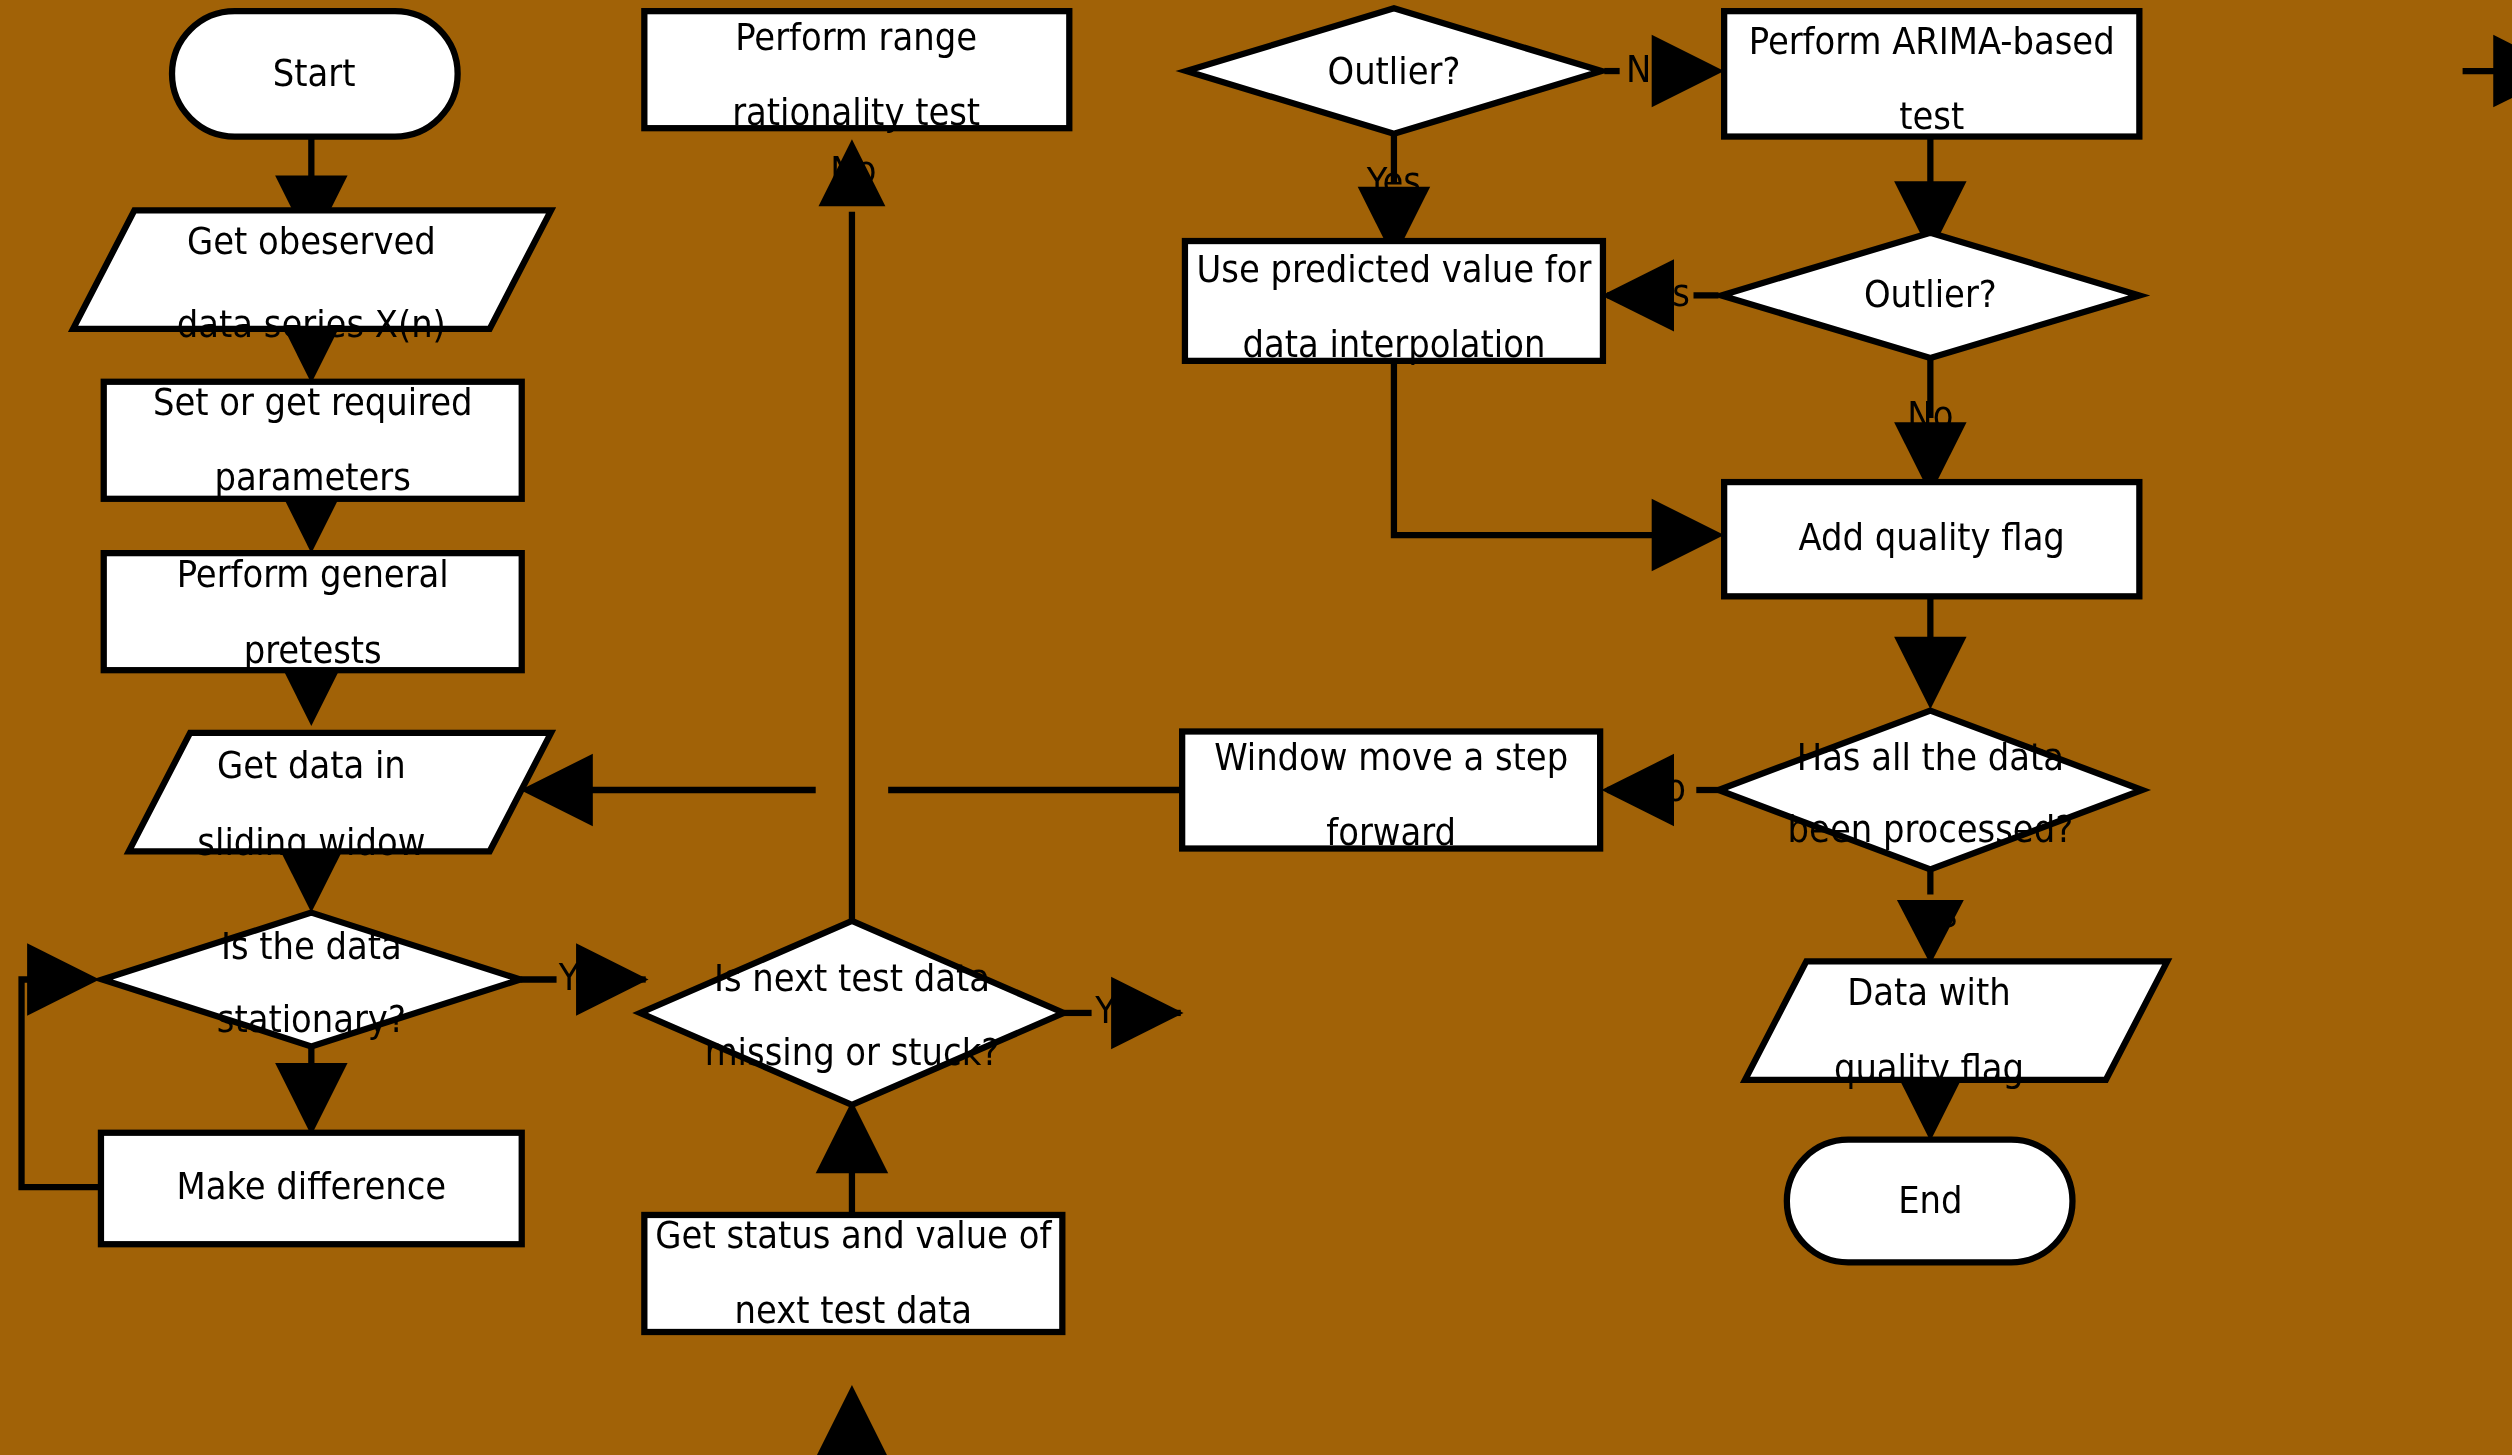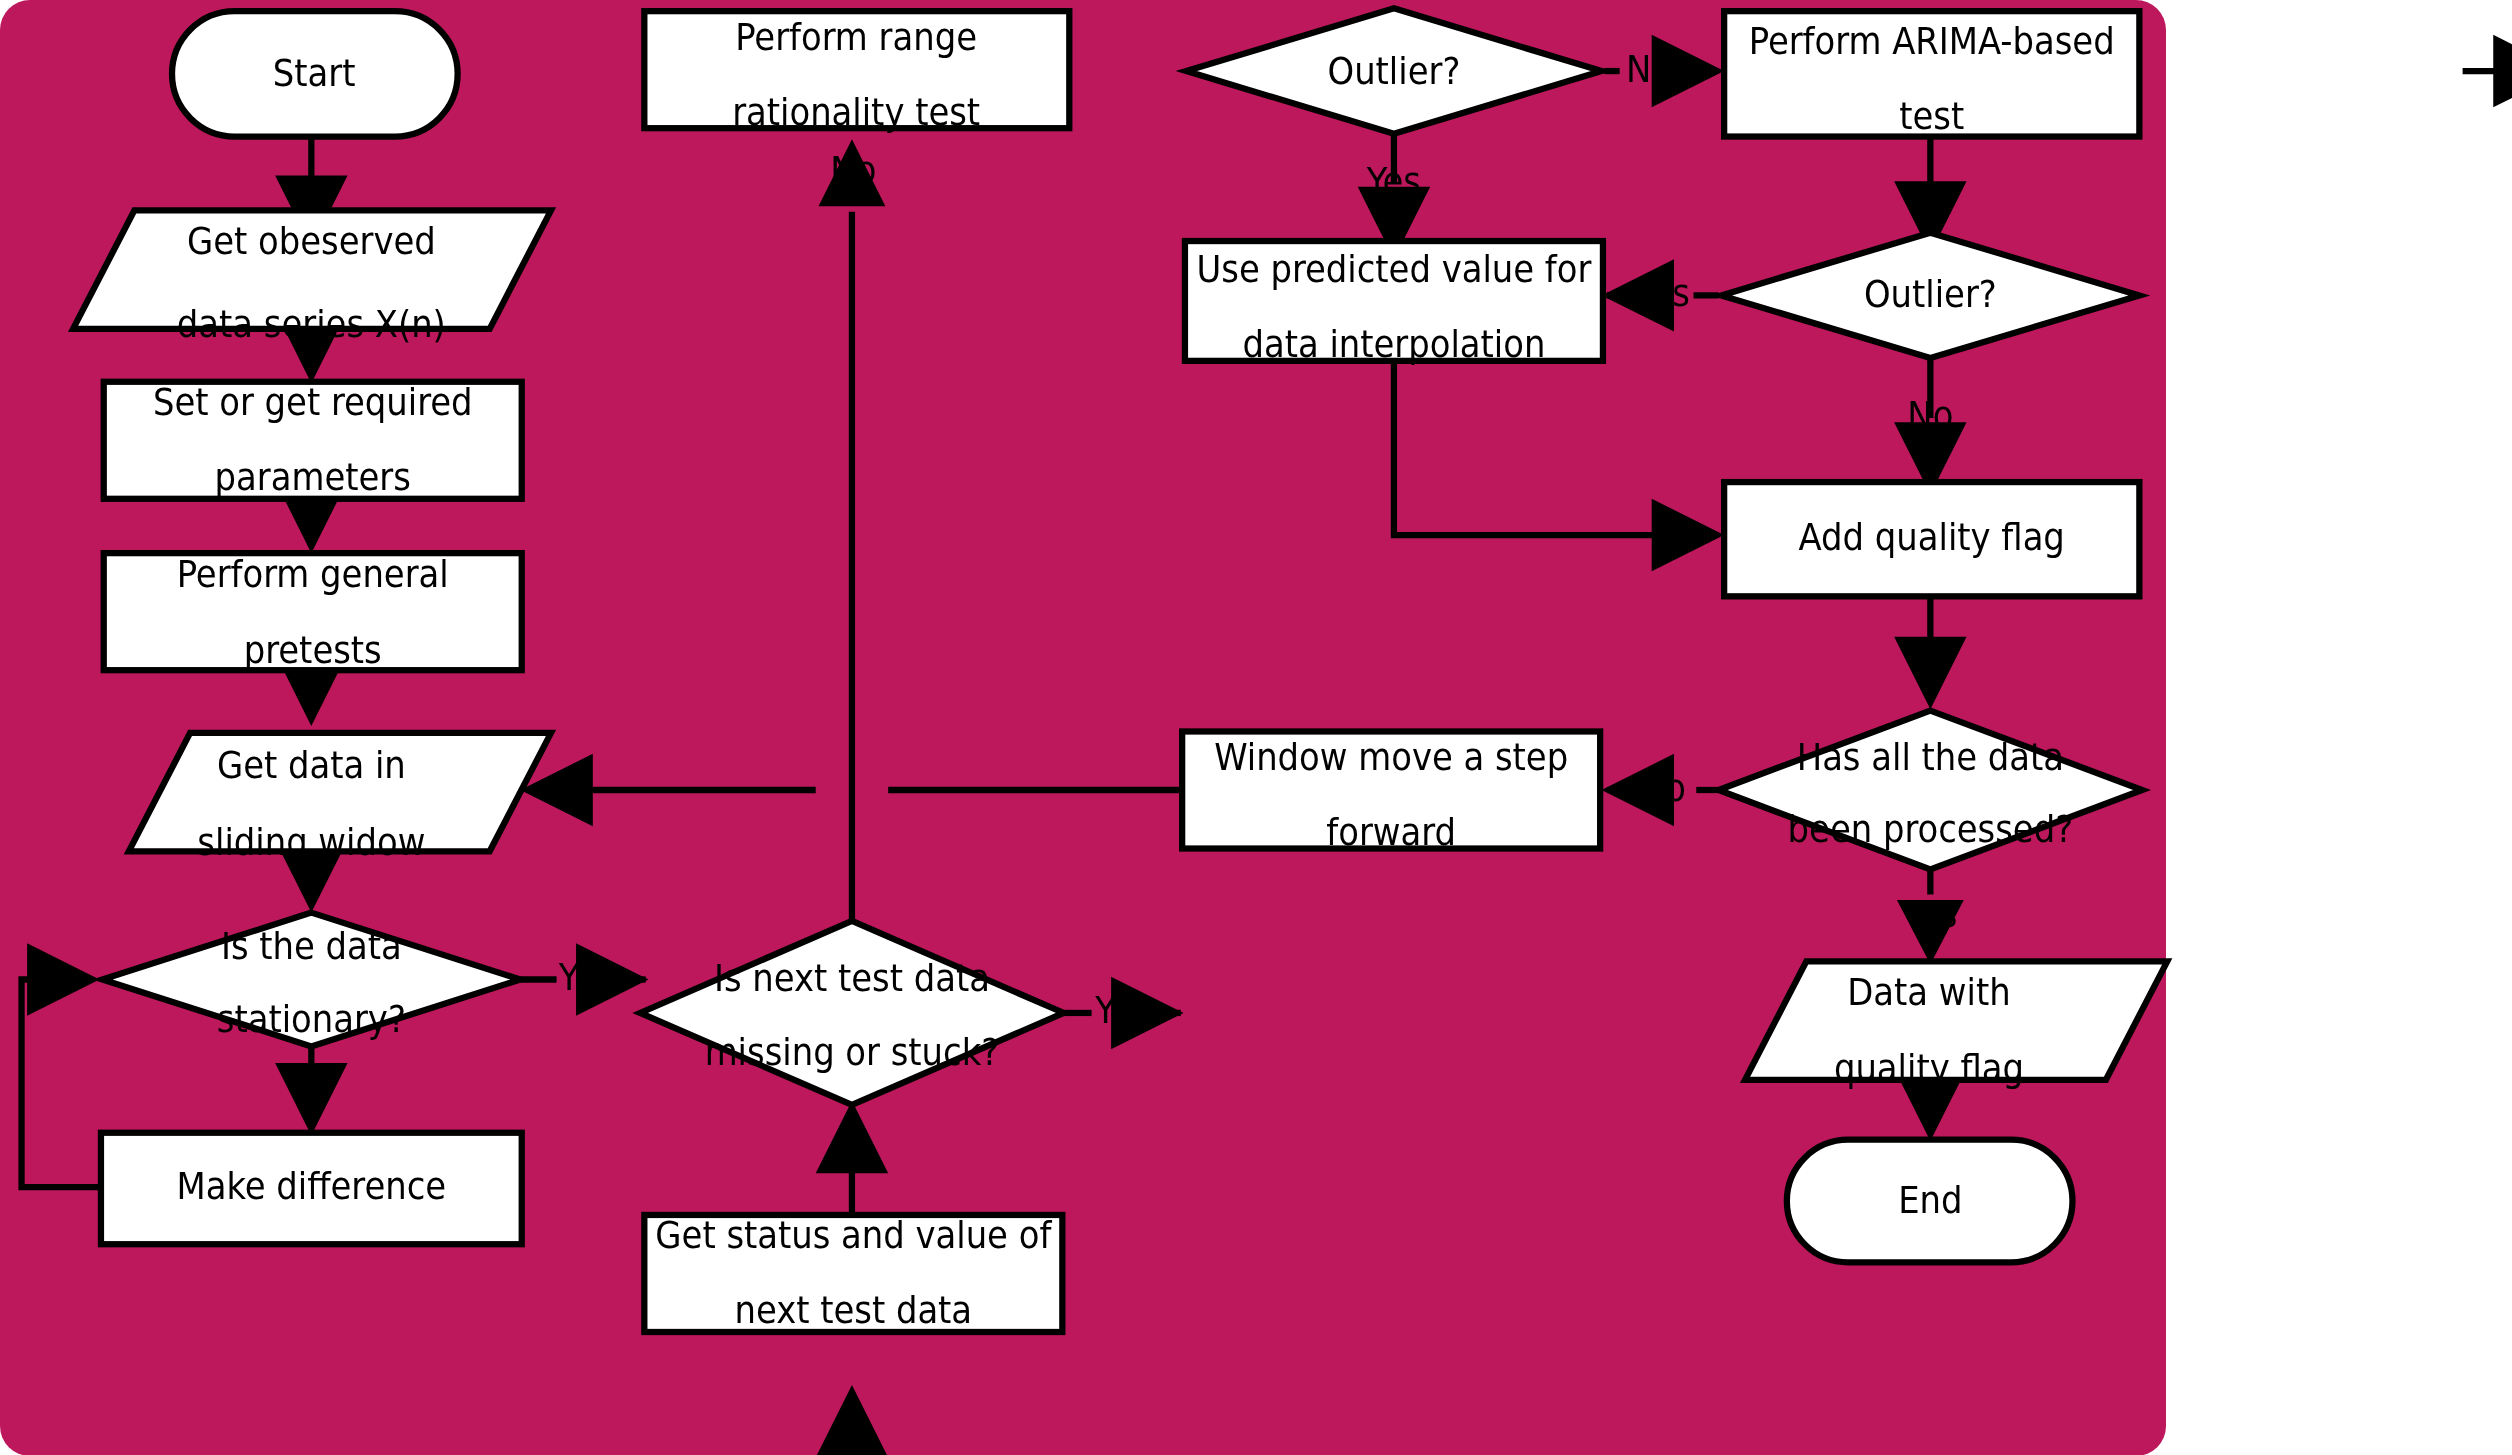--- a/index.html
+++ b/index.html
@@ -1,17 +1,17 @@
 <!DOCTYPE html>
 <html style="font-size:11.2px"><head>
 <meta charset="utf-8">
 <style>
   html,body{margin:0;padding:0;background:#ffffff;}
   body{font-family:"DejaVu Sans", sans-serif;}
-  #flow-root{position:relative;width:2166px;height:1456px;background:#be185d;border-radius:30px;}
+  #flow-root{position:relative;width:2512px;height:1456px;background:#a16207;}
   svg{display:block;}
   .shape{fill:#ffffff;stroke:#000000;stroke-width:9;stroke-linejoin:miter;}
   .conn{fill:none;stroke:#000000;stroke-width:9;stroke-linecap:butt;}
   .arrowhead{fill:#000000;stroke:none;}
   text.node-label{
     font-family:"DejaVu Sans Condensed","DejaVu Sans", sans-serif;
     font-size:54px;
     fill:#000000;
     text-anchor:middle;
     dominant-baseline:middle;

